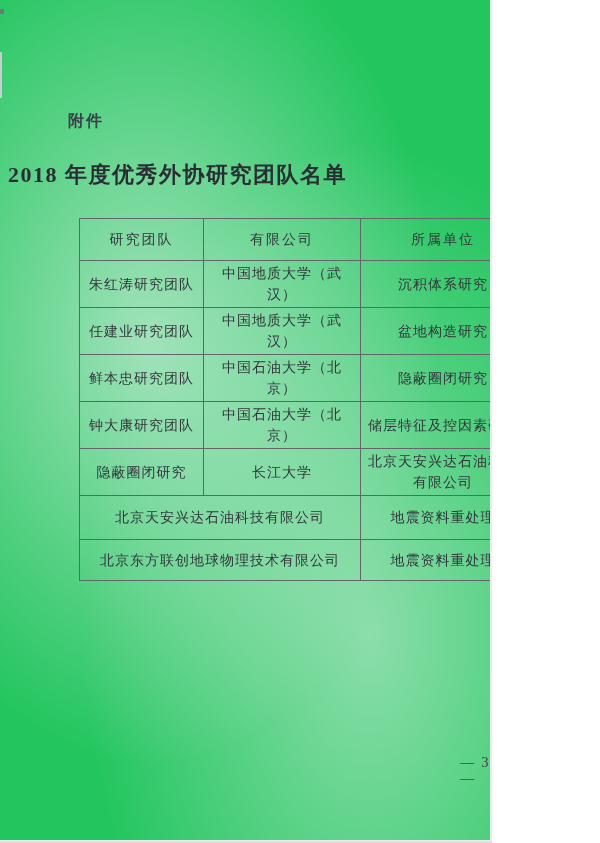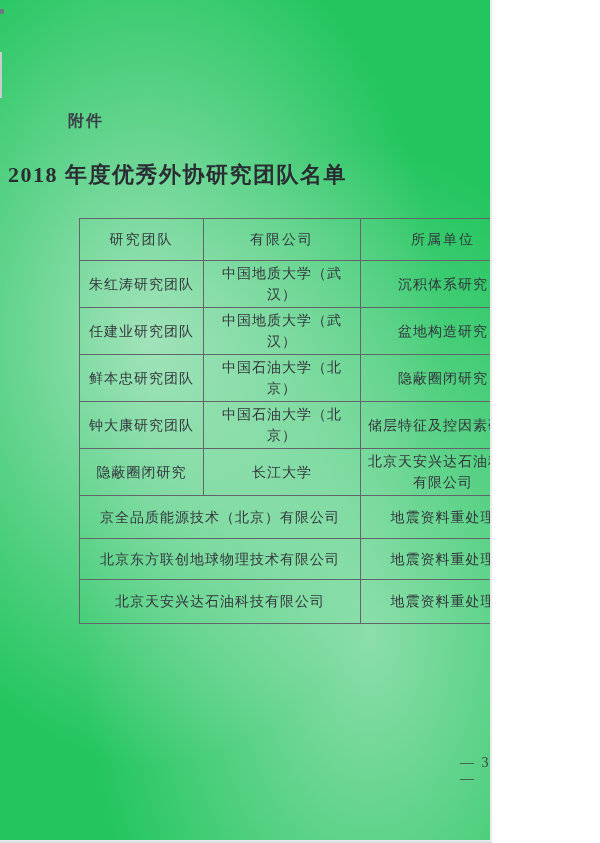--- a/index.html
+++ b/index.html
@@ -155,30 +155,26 @@
       <tr style="height:42px">
         <td>钟大康研究团队</td>
         <td>中国石油大学（北京）</td>
         <td>储层特征及控因素研究</td>
       </tr>
       <tr style="height:45px">
         <td>隐蔽圈闭研究</td>
         <td>长江大学</td>
         <td>北京天安兴达石油科技有限公司</td>
       </tr>
-      <tr style="height:43px">
-        <td colspan="2">京全品质能源技术（北京）有限公司</td>
+      <tr style="height:44px">
+        <td colspan="2">北京天安兴达石油科技有限公司</td>
         <td>地震资料重处理</td>
       </tr>
       <tr style="height:41px">
         <td colspan="2">北京东方联创地球物理技术有限公司</td>
-        <td>地震资料重处理</td>
-      </tr>
-      <tr style="height:44px">
-        <td colspan="2">北京天安兴达石油科技有限公司</td>
         <td>地震资料重处理</td>
       </tr>
     </tbody>
   </table>
 
   <div class="page-number">— 3 —</div>
 
   <div class="artifact-speck"></div>
   <div class="artifact-streak"></div>
   <div class="edge-right"></div>

